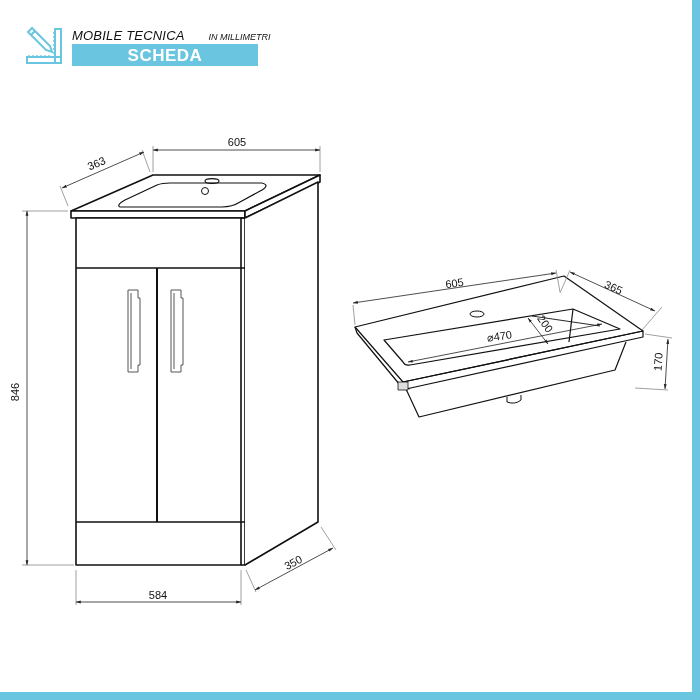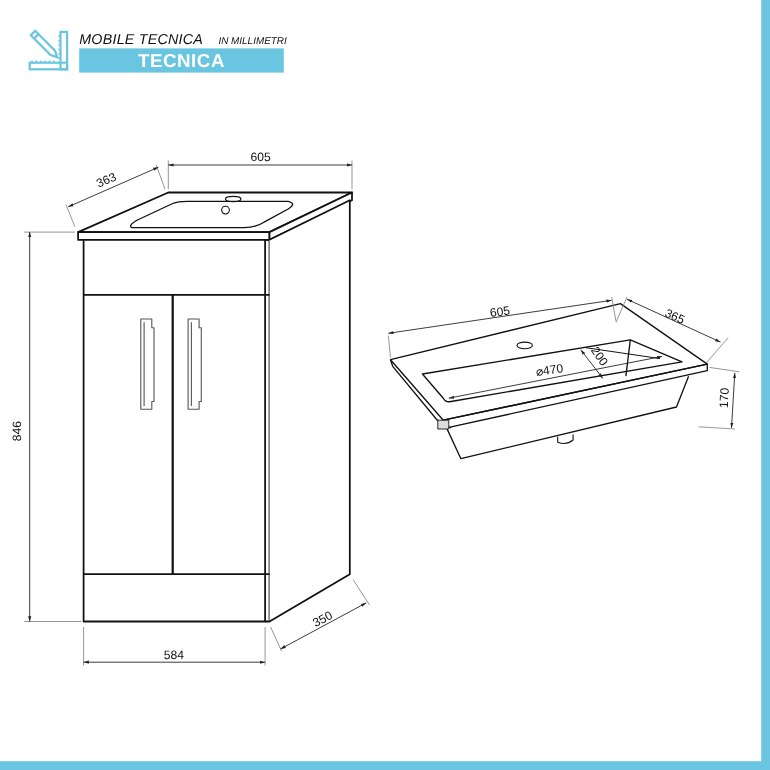--- a/index.html
+++ b/index.html
@@ -2,21 +2,21 @@
 <html><head>
 <meta charset="utf-8">
 <style>
   html,body{margin:0;padding:0;background:#ffffff;}
   body{width:700px;height:700px;position:relative;overflow:hidden;font-family:"Liberation Sans",sans-serif;}
   .frame-right{position:absolute;left:692px;top:0;width:8px;height:700px;background:#6ac5e0;}
   .frame-bottom{position:absolute;left:0;top:692px;width:700px;height:8px;background:#6ac5e0;}
   .header{position:absolute;left:24px;top:26px;}
   .logo{position:absolute;left:0;top:0;width:40px;height:40px;}
   .title{position:absolute;left:48px;top:2px;font-style:italic;font-size:13px;color:#111;white-space:nowrap;letter-spacing:0.2px;}
-  .title .unit{font-size:9px;margin-left:14px;letter-spacing:0;}
+  .title .unit{font-size:9px;margin-left:24px;letter-spacing:0;}
   .banner{position:absolute;left:48px;top:18px;width:186px;height:22px;background:#6ac5e0;color:#fff;font-weight:bold;font-size:17px;text-align:center;line-height:23px;letter-spacing:0.5px;}
   svg.drawing{position:absolute;left:0;top:0;}
   .dimtxt{font-family:"Liberation Sans",sans-serif;font-size:11px;fill:#111;}
 </style>
 </head>
 <body>
 
 <div class="frame-right"></div>
 <div class="frame-bottom"></div>
 
@@ -25,21 +25,21 @@
     <g fill="none" stroke="#6ac5e0" stroke-width="2">
       <rect x="3" y="31" width="34" height="6"></rect>
       <rect x="31" y="3" width="6" height="34"></rect>
       <path d="M5 31v-2M9 31v-2M13 31v-2M17 31v-2M21 31v-2M25 31v-2" stroke-width="1.3"></path>
       <path d="M31 7h-2M31 11h-2M31 15h-2M31 19h-2M31 23h-2M31 27h-2" stroke-width="1.3"></path>
       <path d="M4 6 L8 2 L26 20 L28 26 L22 24 Z"></path>
       <path d="M7 9 L11 5"></path>
     </g>
   </svg>
   <div class="title"><span>MOBILE TECNICA</span><span class="unit">IN MILLIMETRI</span></div>
-  <div class="banner">TECNICA</div>
+  <div class="banner">SCHEDA</div>
 </div>
 
 <svg class="drawing" width="700" height="700" viewBox="0 0 700 700">
   <defs>
     <marker id="ar" viewBox="0 0 10 10" refX="10" refY="5" markerWidth="6" markerHeight="6" orient="auto-start-reverse">
       <path d="M0 2 L10 5 L0 8 Z" fill="#222"></path>
     </marker>
   </defs>
 
   <g fill="none" stroke="#111" stroke-width="1.6" stroke-linejoin="round">

